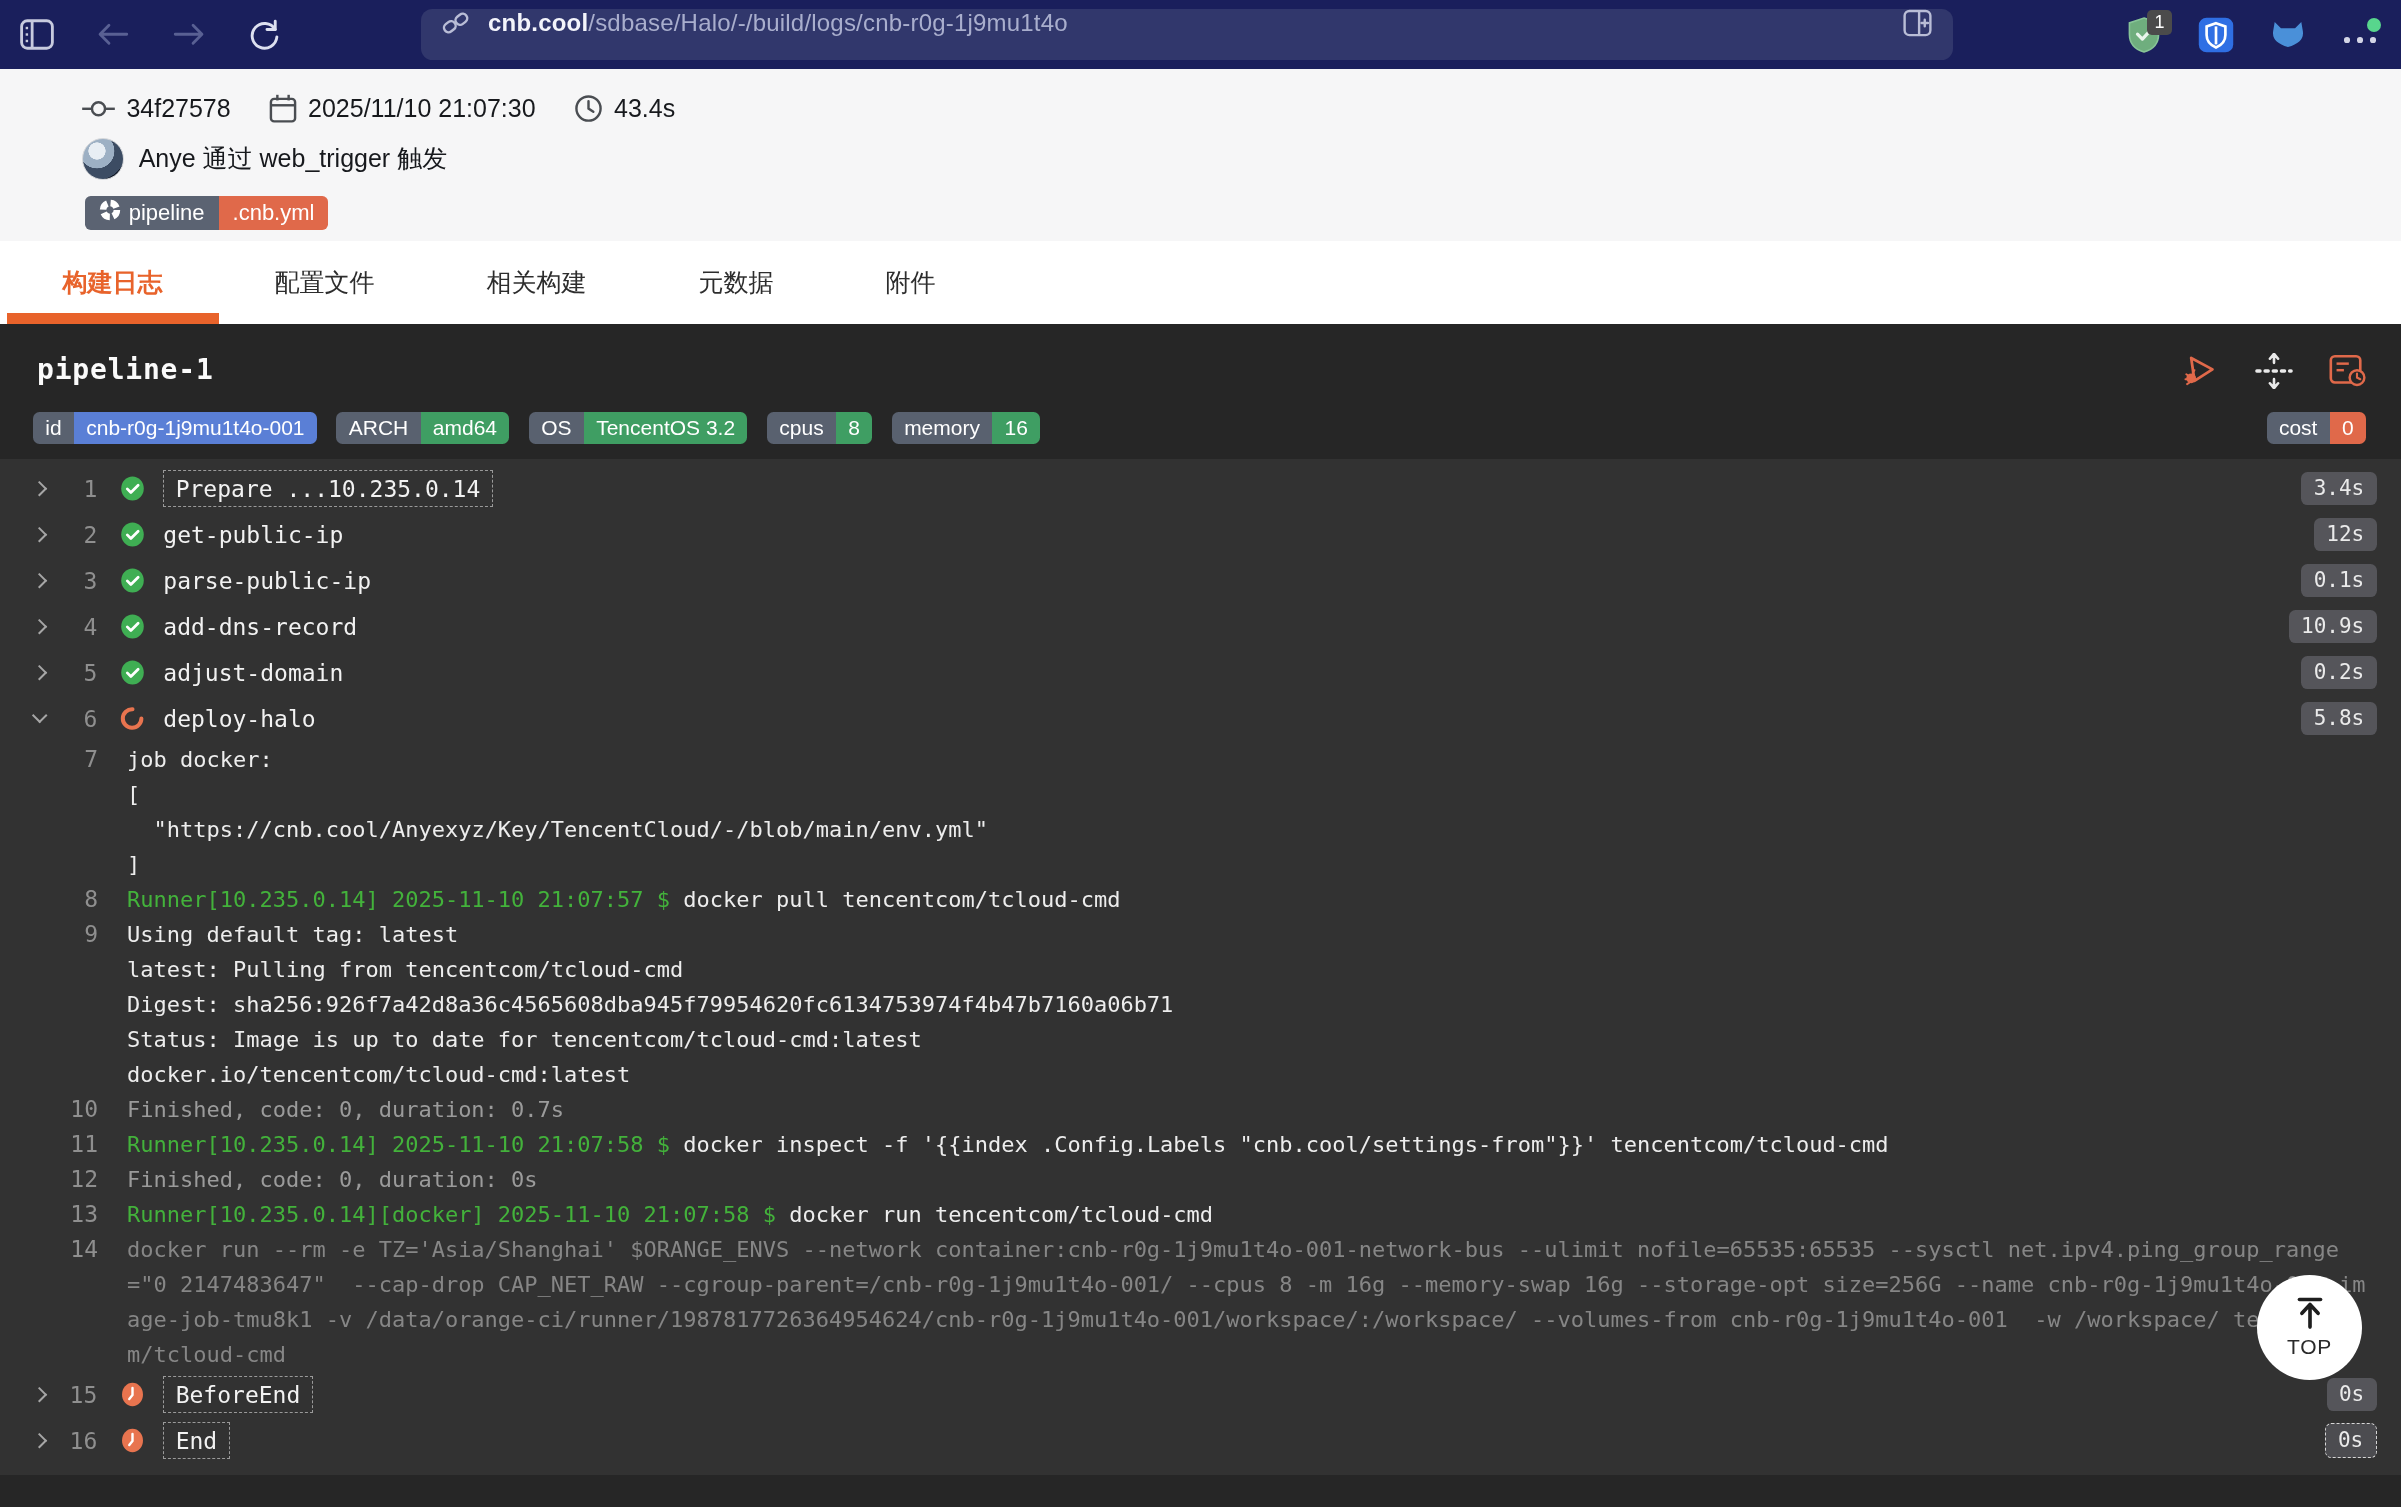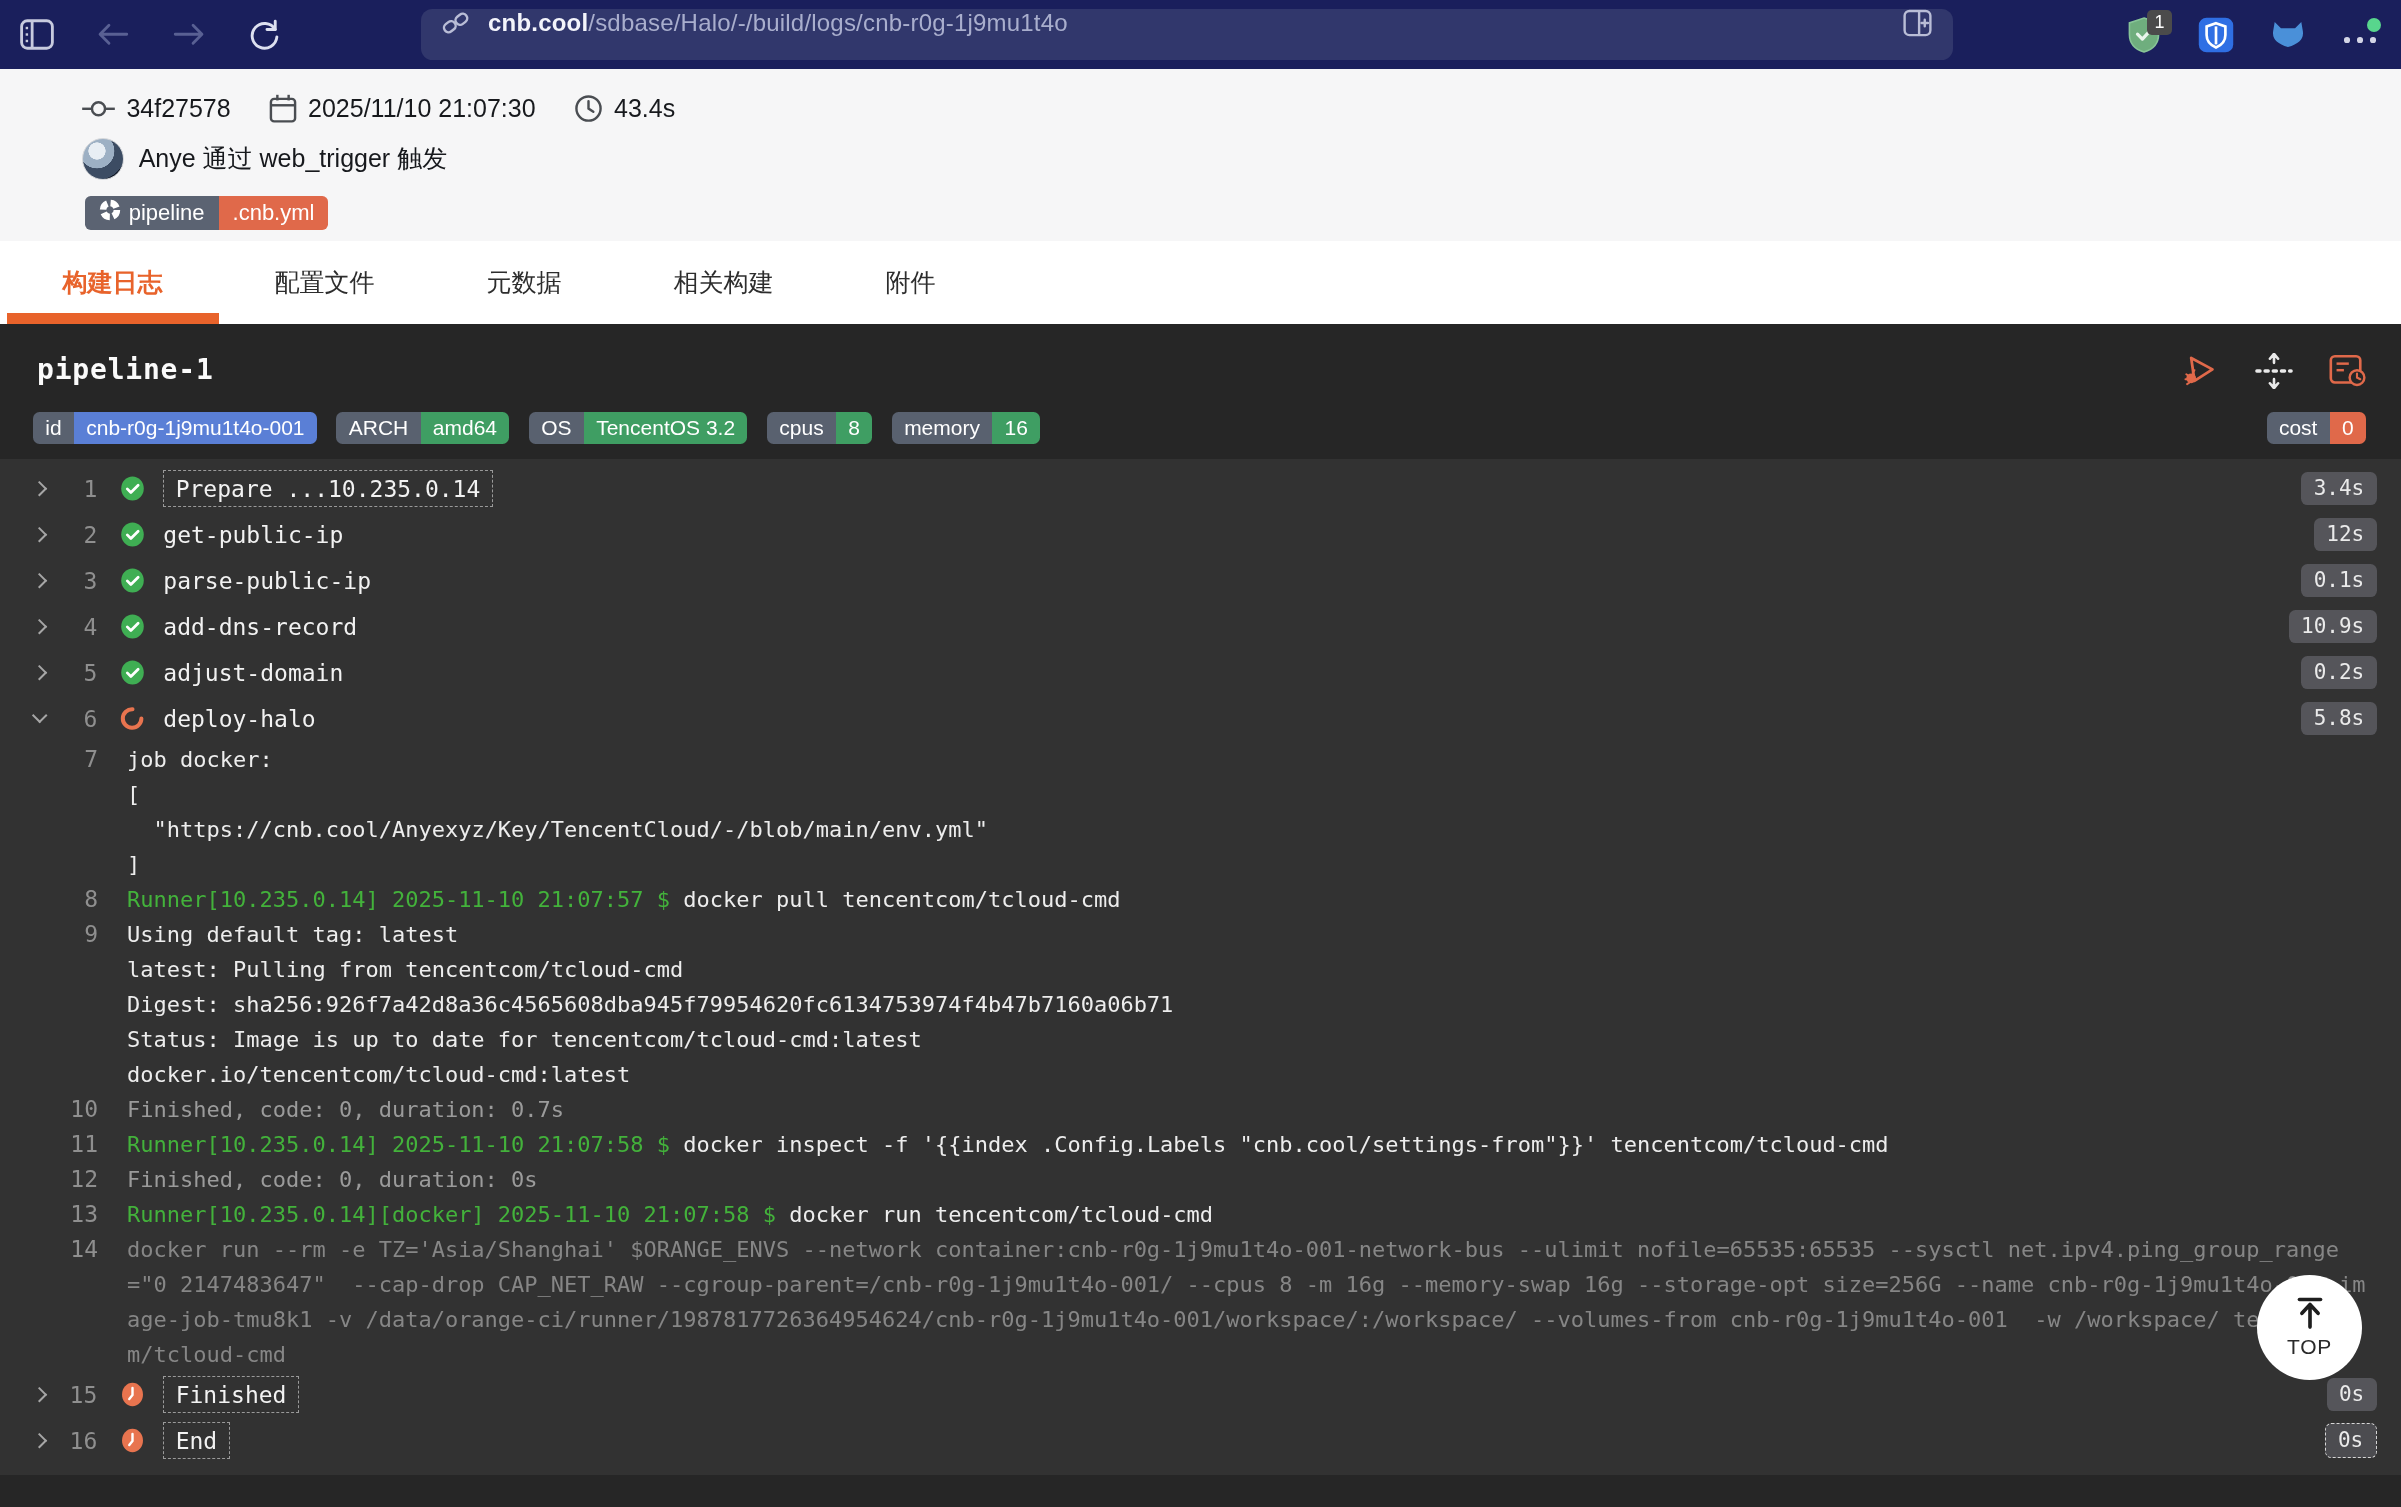--- a/index.html
+++ b/index.html
@@ -225,22 +225,22 @@
       </span>
       <span>pipeline</span>
     </span>
     <span class="seg-r">.cnb.yml</span>
   </div>
 </div>
 
 <div class="tabs" id="tabs">
     <div class="tab active">构建日志</div>
     <div class="tab">配置文件</div>
+    <div class="tab">相关构建</div>
     <div class="tab">元数据</div>
-    <div class="tab">相关构建</div>
     <div class="tab">附件</div>
   </div>
 
 <div class="panel">
   <div class="panel-title">pipeline-1</div>
 
   <div class="head-ics">
     <span>
       <svg width="36" height="36" viewBox="0 0 44 44">
           <path d="M10 6 L36 20 L14 34 Z" fill="none" stroke="#e0694a" stroke-width="3.4" stroke-linejoin="round"></path>
@@ -427,21 +427,21 @@
       </div>
       <div class="step-row">
         <span class="chev"></span>
         <span class="lnum">15</span>
         <span class="st-ic">
           <svg viewBox="0 0 31 31">
             <ellipse cx="15.5" cy="15.5" rx="13" ry="14.5" fill="#e8744f"></ellipse>
             <path d="M15.5 7.5 v8.5 l-4 5" stroke="#fff" stroke-width="3" fill="none" stroke-linecap="round" stroke-linejoin="round"></path>
           </svg>
         </span>
-        <span class="lbl boxed">Finished</span>
+        <span class="lbl boxed">BeforeEnd</span>
         <span class="dur">0s</span>
       </div>
       <div class="step-row">
         <span class="chev"></span>
         <span class="lnum">16</span>
         <span class="st-ic">
           <svg viewBox="0 0 31 31">
             <ellipse cx="15.5" cy="15.5" rx="13" ry="14.5" fill="#e8744f"></ellipse>
             <path d="M15.5 7.5 v8.5 l-4 5" stroke="#fff" stroke-width="3" fill="none" stroke-linecap="round" stroke-linejoin="round"></path>
           </svg>

